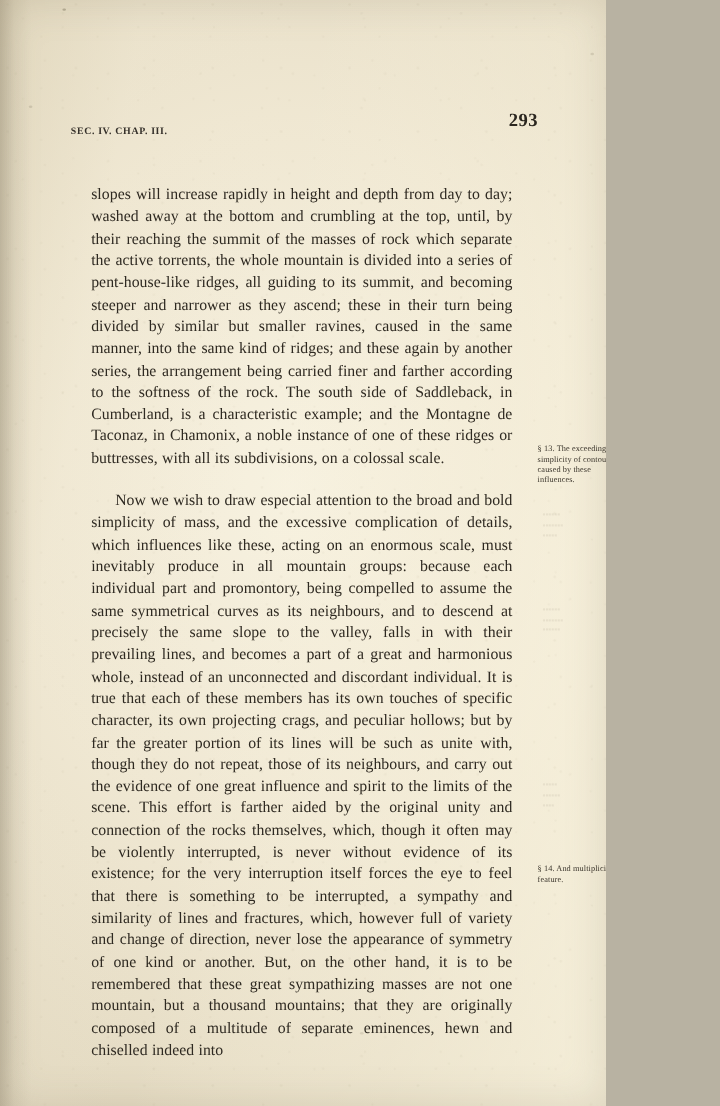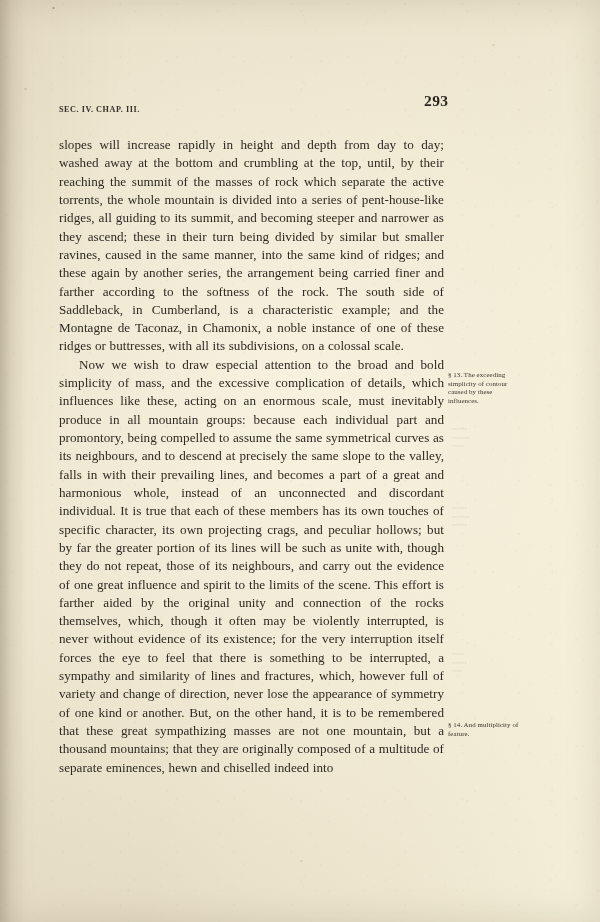--- a/index.html
+++ b/index.html
@@ -4,21 +4,21 @@
 <title>Scanned Book Page 293</title>
 <style>
   html, body {
     margin: 0;
     padding: 0;
     background: #b8b2a2;
   }
 
   .page {
     position: relative;
-    width: 600px;
+    width: 505px;
     height: 922px;
     overflow: hidden;
     background: #efe7d2;
     background-image:
       linear-gradient(100deg,
         rgba(222,212,185,0.55) 0%,
         rgba(238,230,208,0.20) 18%,
         rgba(243,236,215,0.00) 40%,
         rgba(249,243,222,0.35) 72%,
         rgba(252,247,227,0.70) 100%),
@@ -121,21 +121,21 @@
 
   
   .body-col {
     position: absolute;
     left: 59px;
     top: 136px;
     width: 385px;
   }
 
   .para {
-    margin: 0;
+    margin: 17px;
     font-size: 13.15px;
     line-height: 18.32px;
     text-align: justify;
     text-align-last: left;
     color: #2e2921;
     letter-spacing: 0.03px;
     word-spacing: 0.3px;
   }
 
   .para + .para {

